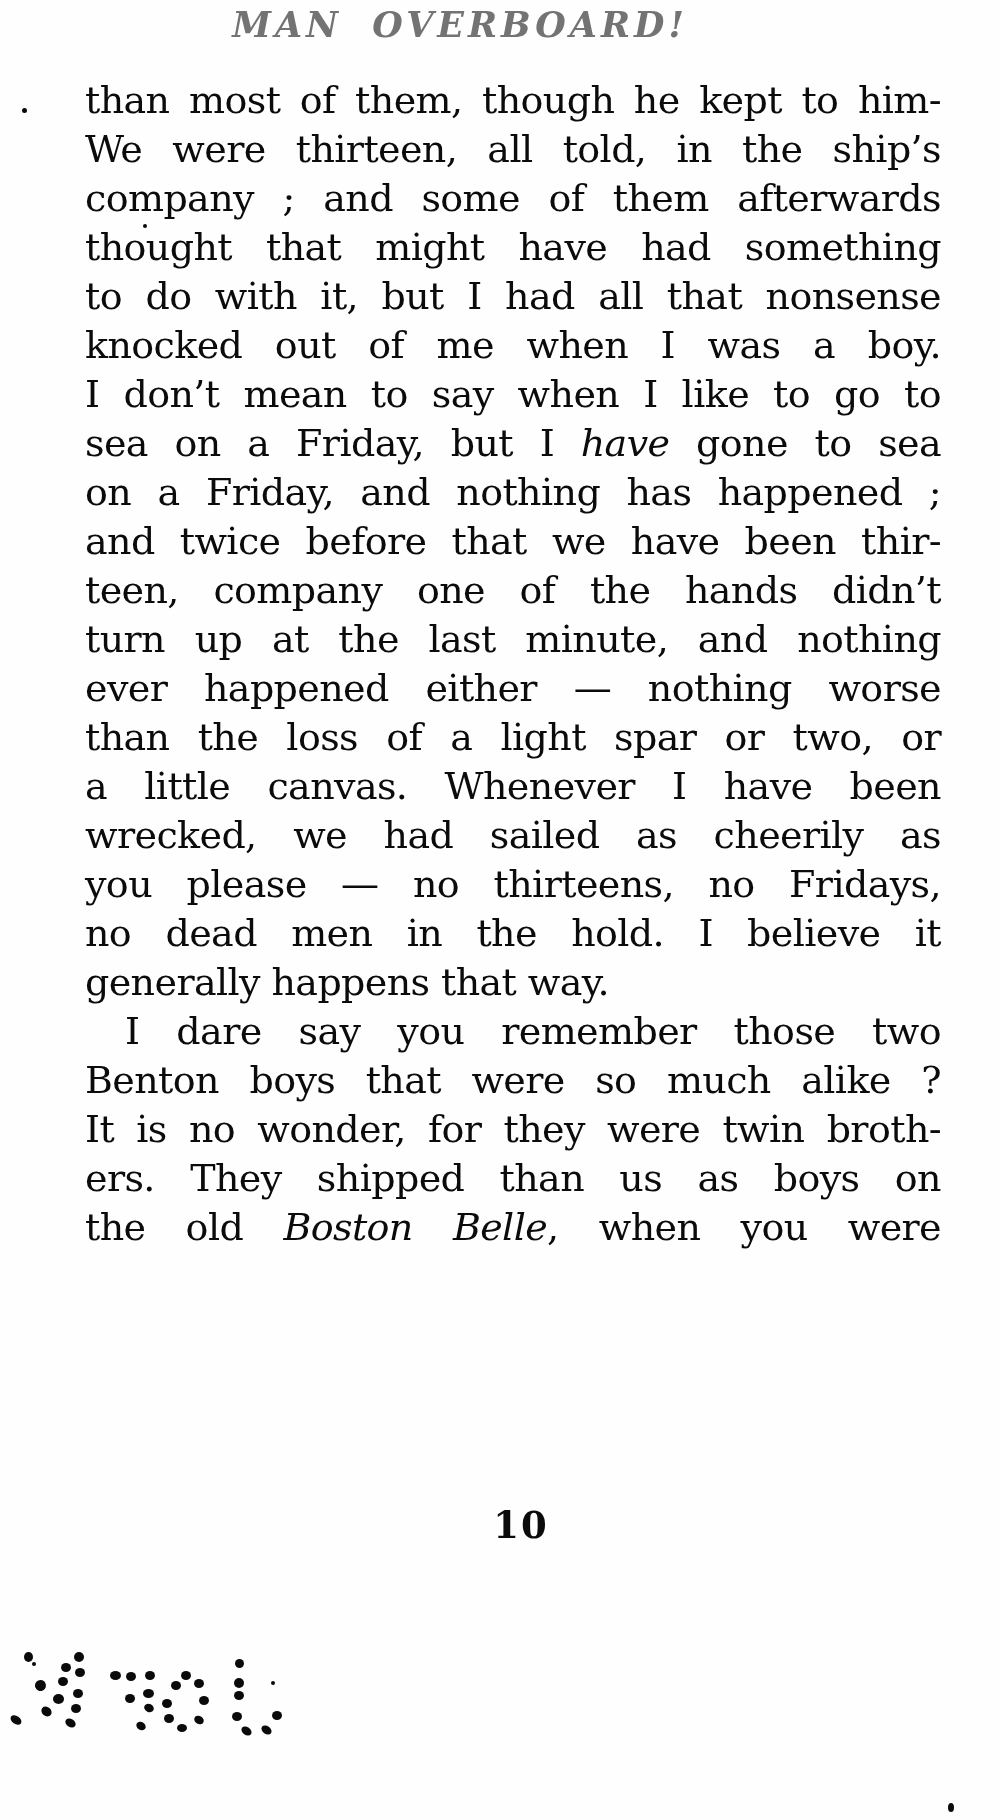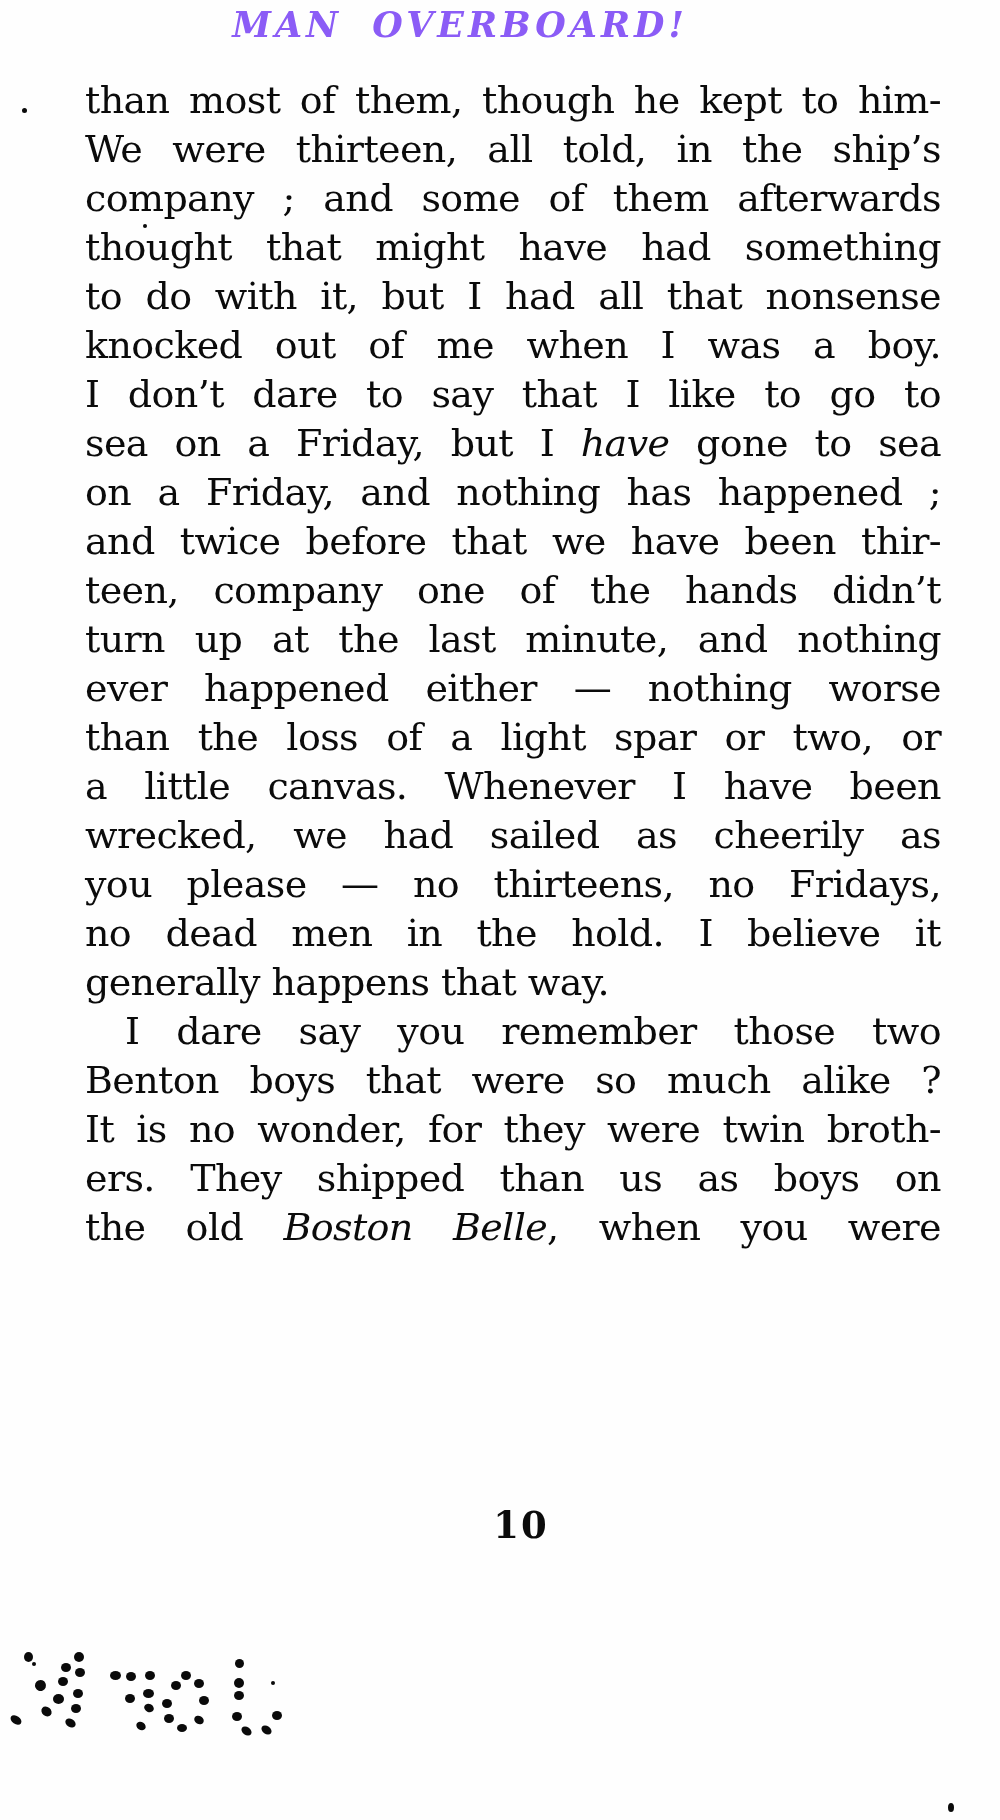--- a/index.html
+++ b/index.html
@@ -16,21 +16,21 @@
     position: absolute;
     top: 4px;
     left: 0;
     width: 920px;
     text-align: center;
     font-style: italic;
     font-weight: 700;
     font-size: 35px;
     letter-spacing: 4px;
     word-spacing: 14px;
-    color: #8b5cf6;
+    color: #737373;
   }
   .body-text {
     position: absolute;
     top: 76px;
     left: 85px;
     width: 856px;
     font-size: 38px;
     font-weight: 400;
     letter-spacing: -0.6px;
     line-height: 49px;
@@ -68,21 +68,21 @@
 <div class="page">
   <div class="running-head">MAN OVERBOARD!</div>
 
   <div class="body-text">
       <div class="line"><span>than most of them, though he kept to him-</span></div>
       <div class="line"><span>We were thirteen, all told, in the ship’s</span></div>
       <div class="line"><span>company ; and some of them afterwards</span></div>
       <div class="line"><span>thought that might have had something</span></div>
       <div class="line"><span>to do with it, but I had all that nonsense</span></div>
       <div class="line"><span>knocked out of me when I was a boy.</span></div>
-      <div class="line"><span>I don’t dare to say that I like to go to</span></div>
+      <div class="line"><span>I don’t mean to say when I like to go to</span></div>
       <div class="line"><span>sea on a Friday, but I </span><span class="it">have</span><span> gone to sea</span></div>
       <div class="line"><span>on a Friday, and nothing has happened ;</span></div>
       <div class="line"><span>and twice before that we have been thir-</span></div>
       <div class="line"><span>teen, company one of the hands didn’t</span></div>
       <div class="line"><span>turn up at the last minute, and nothing</span></div>
       <div class="line"><span>ever happened either — nothing worse</span></div>
       <div class="line"><span>than the loss of a light spar or two, or</span></div>
       <div class="line"><span>a little canvas.  Whenever I have been</span></div>
       <div class="line"><span>wrecked, we had sailed as cheerily as</span></div>
       <div class="line"><span>you please — no thirteens, no Fridays,</span></div>

